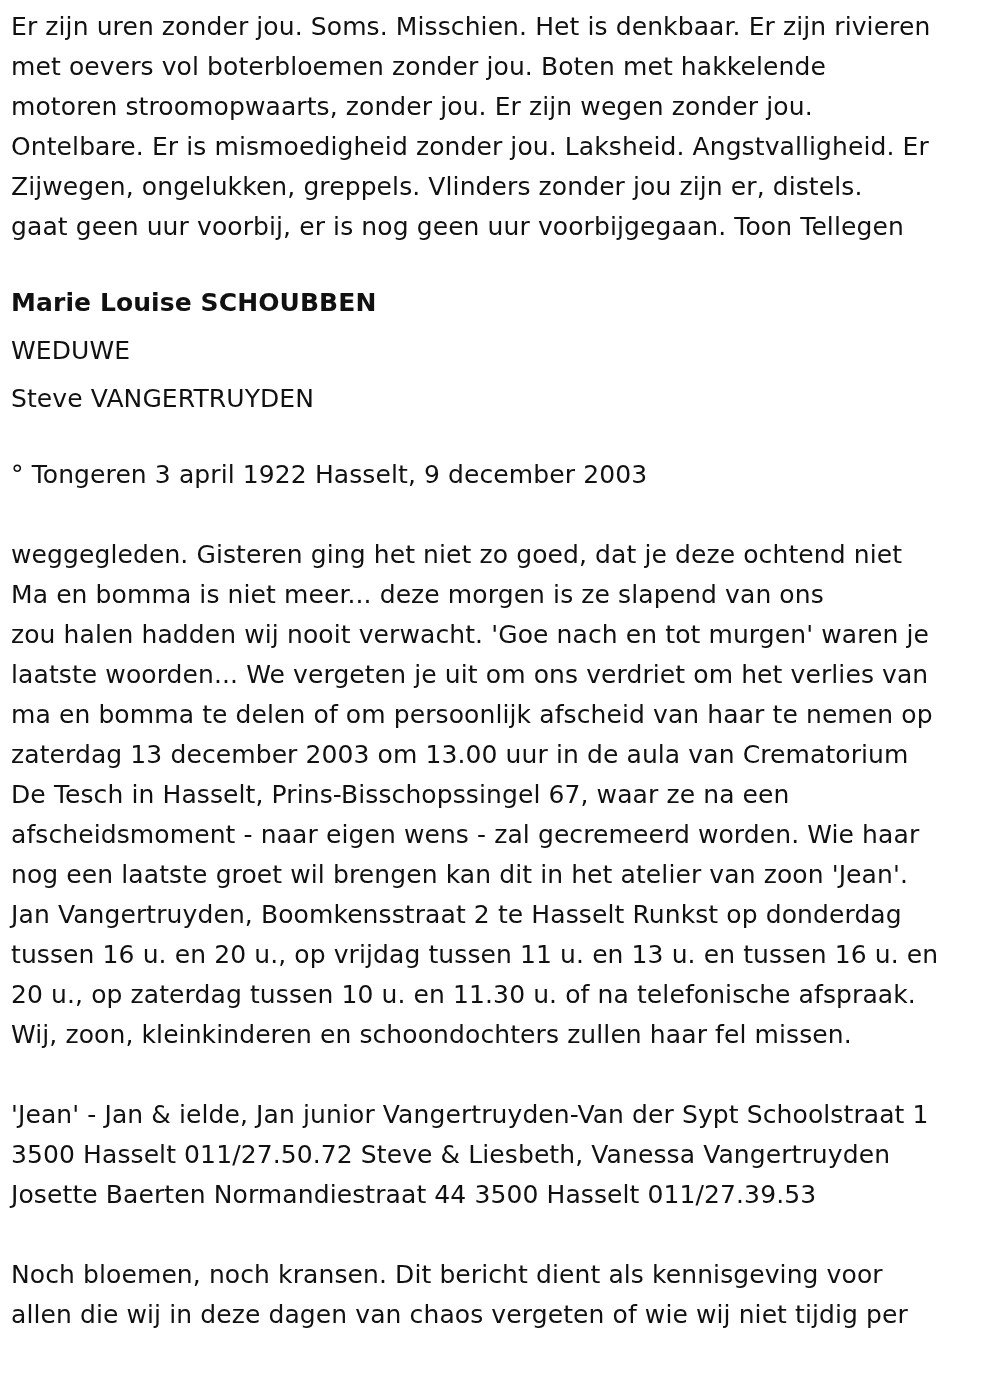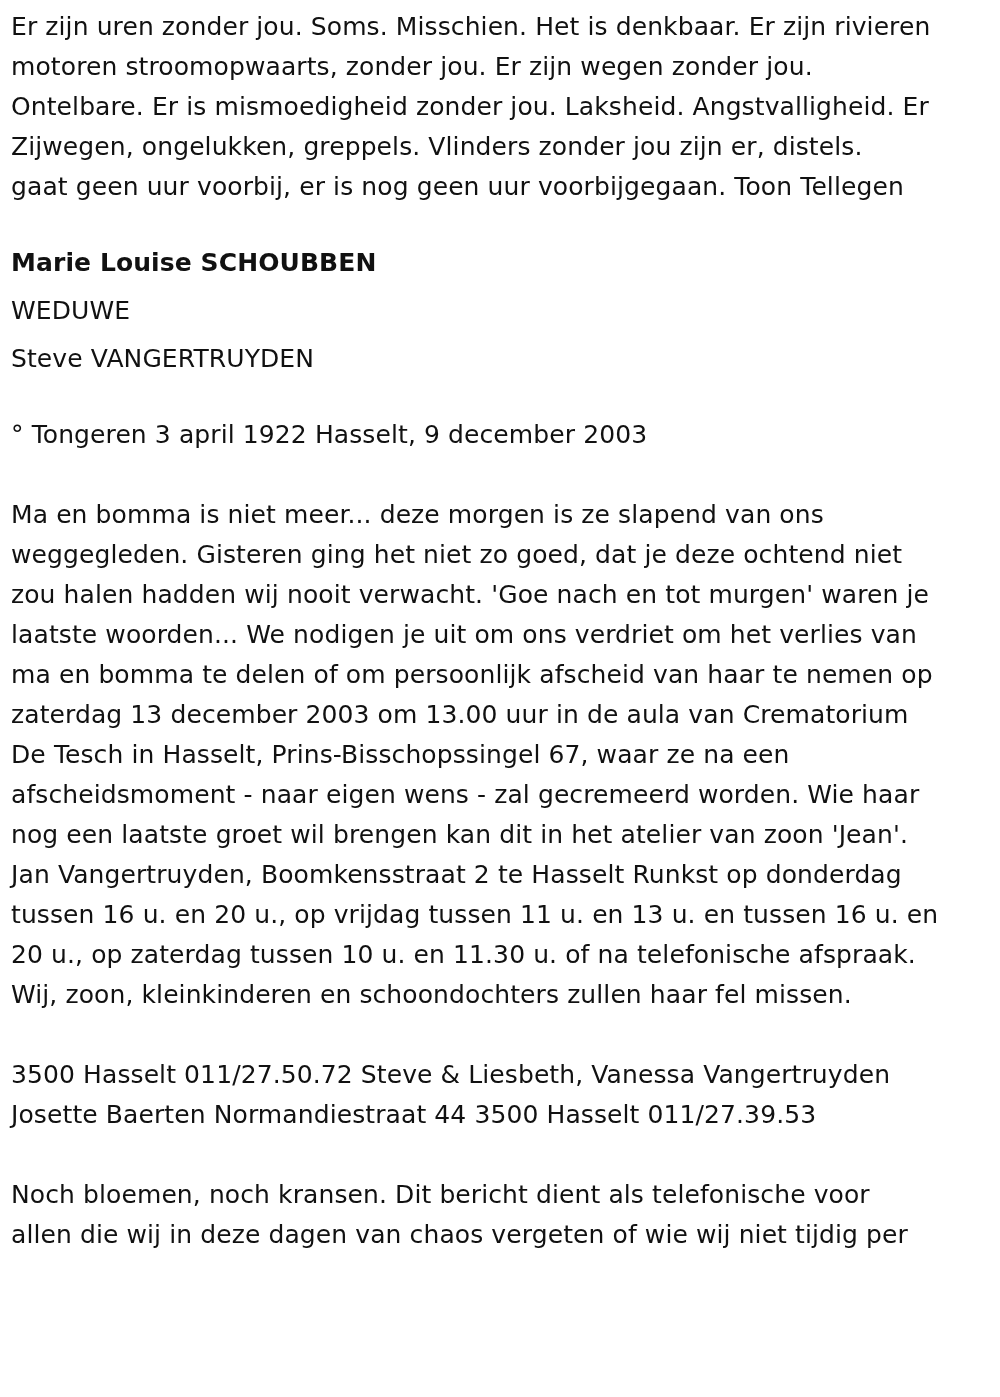--- a/index.html
+++ b/index.html
@@ -28,20 +28,21 @@
     .sub-line { line-height: 48px; }
     .gap-small { height: 32px; }
   </style>
 </head>
 <body>
 
 <div class="page">
 
   <p class="block">
     <span class="line">Er zijn uren zonder jou. Soms. Misschien. Het is denkbaar. Er zijn rivieren</span>
+    <span class="line">met oevers vol boterbloemen zonder jou. Boten met hakkelende</span>
     <span class="line">motoren stroomopwaarts, zonder jou. Er zijn wegen zonder jou.</span>
     <span class="line">Ontelbare. Er is mismoedigheid zonder jou. Laksheid. Angstvalligheid. Er</span>
     <span class="line">Zijwegen, ongelukken, greppels. Vlinders zonder jou zijn er, distels.</span>
     <span class="line">gaat geen uur voorbij, er is nog geen uur voorbijgegaan. Toon Tellegen</span>
   </p>
 
   <div class="gap-small"></div>
 
   <div class="block">
     <span class="line name-line">Marie Louise SCHOUBBEN</span>
@@ -51,42 +52,43 @@
 
   <div class="gap-small"></div>
 
   <p class="block">
     <span class="line">° Tongeren 3 april 1922 Hasselt, 9 december 2003</span>
   </p>
 
   <div class="gap"></div>
 
   <p class="block">
+    <span class="line">weggegleden. Gisteren ging het niet zo goed, dat je deze ochtend niet</span>
     <span class="line">Ma en bomma is niet meer... deze morgen is ze slapend van ons</span>
-    <span class="line">weggegleden. Gisteren ging het niet zo goed, dat je deze ochtend niet</span>
     <span class="line">zou halen hadden wij nooit verwacht. 'Goe nach en tot murgen' waren je</span>
-    <span class="line">laatste woorden... We nodigen je uit om ons verdriet om het verlies van</span>
+    <span class="line">laatste woorden... We vergeten je uit om ons verdriet om het verlies van</span>
     <span class="line">ma en bomma te delen of om persoonlijk afscheid van haar te nemen op</span>
     <span class="line">zaterdag 13 december 2003 om 13.00 uur in de aula van Crematorium</span>
     <span class="line">De Tesch in Hasselt, Prins-Bisschopssingel 67, waar ze na een</span>
     <span class="line">afscheidsmoment - naar eigen wens - zal gecremeerd worden. Wie haar</span>
     <span class="line">nog een laatste groet wil brengen kan dit in het atelier van zoon 'Jean'.</span>
     <span class="line">Jan Vangertruyden, Boomkensstraat 2 te Hasselt Runkst op donderdag</span>
     <span class="line">tussen 16 u. en 20 u., op vrijdag tussen 11 u. en 13 u. en tussen 16 u. en</span>
     <span class="line">20 u., op zaterdag tussen 10 u. en 11.30 u. of na telefonische afspraak.</span>
     <span class="line">Wij, zoon, kleinkinderen en schoondochters zullen haar fel missen.</span>
   </p>
 
   <div class="gap"></div>
 
   <p class="block">
+    <span class="line">'Jean' - Jan &amp; ielde, Jan junior Vangertruyden-Van der Sypt Schoolstraat 1</span>
     <span class="line">3500 Hasselt 011/27.50.72 Steve &amp; Liesbeth, Vanessa Vangertruyden</span>
     <span class="line">Josette Baerten Normandiestraat 44 3500 Hasselt 011/27.39.53</span>
   </p>
 
   <div class="gap"></div>
 
   <p class="block">
-    <span class="line">Noch bloemen, noch kransen. Dit bericht dient als telefonische voor</span>
+    <span class="line">Noch bloemen, noch kransen. Dit bericht dient als kennisgeving voor</span>
     <span class="line">allen die wij in deze dagen van chaos vergeten of wie wij niet tijdig per</span>
   </p>
 
 </div>
 
 </body></html>

